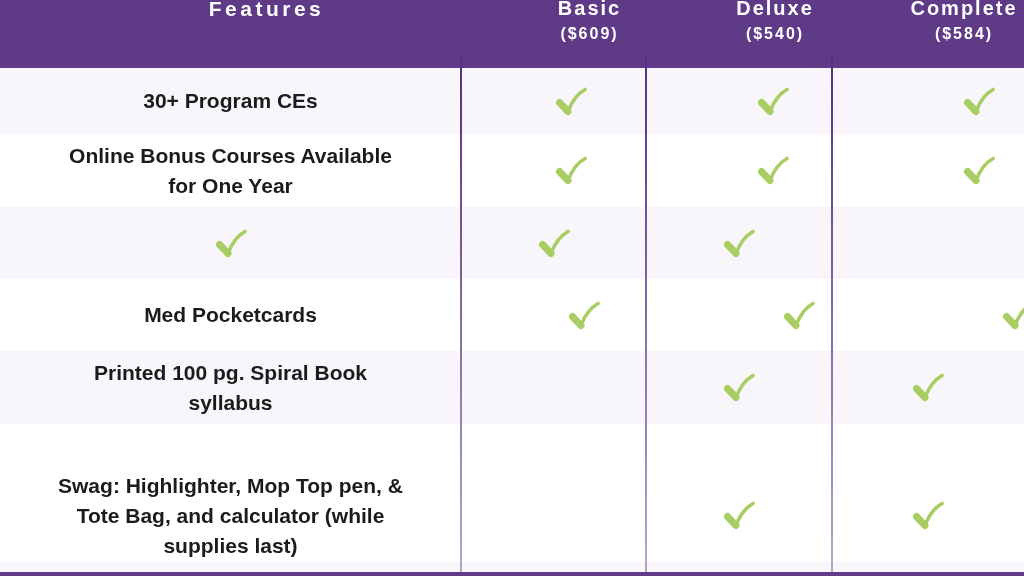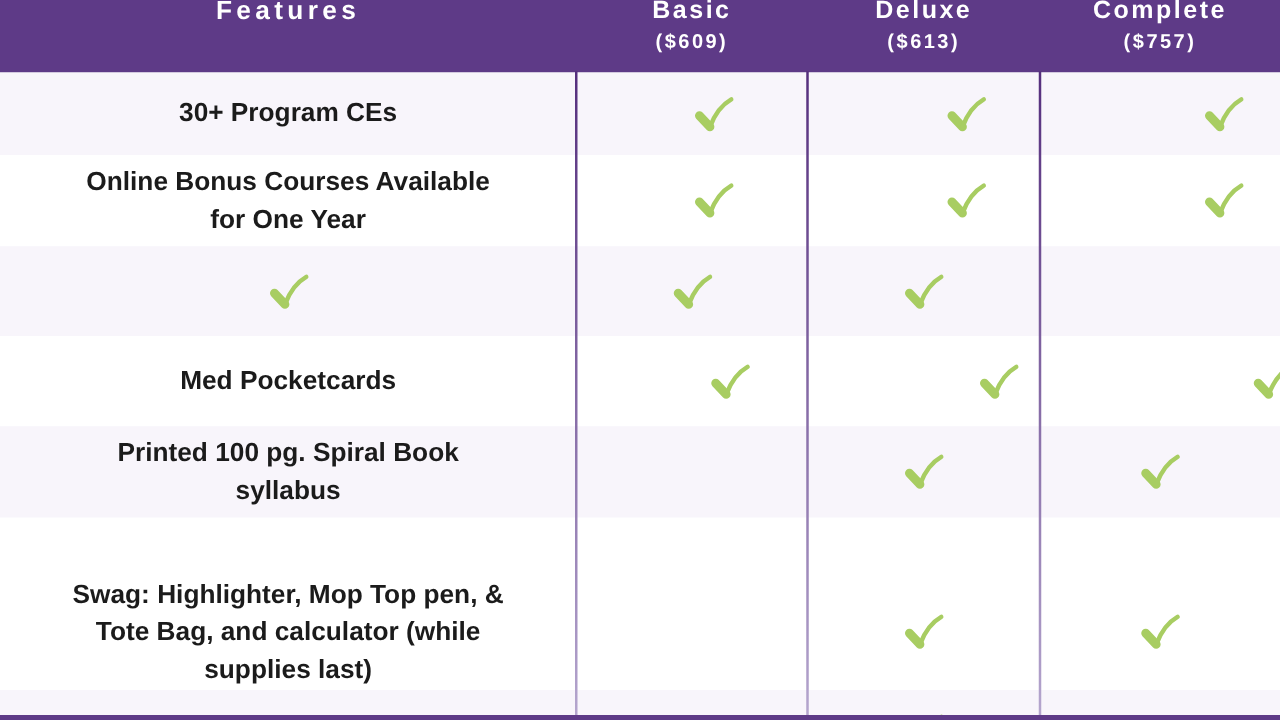--- a/index.html
+++ b/index.html
@@ -13,21 +13,21 @@
   }
   *{margin:0;padding:0;box-sizing:border-box;}
   html,body{width:1024px;height:576px;overflow:hidden;}
   body{font-family:"Liberation Sans","DejaVu Sans",sans-serif;background:#fff;}
   #canvas{
     position:relative;width:1024px;height:576px;overflow:hidden;background:var(--white);
   }
   
   .header{
     display:grid;grid-template-columns:461px 185px 186px 192px;
-    height:58px;background:var(--purple);overflow:hidden;
+    height:68px;background:var(--purple);overflow:hidden;padding-left:36px;
   }
   .header .hcell{
     display:flex;flex-direction:column;align-items:center;justify-content:flex-start;
     color:#fff;font-weight:bold;transform:translateY(-4px);
   }
   .features-label{
     font-size:21px;letter-spacing:3.5px;line-height:26px;white-space:nowrap;
   }
   .plan-name{font-size:20px;letter-spacing:2px;line-height:25px;white-space:nowrap;}
   .plan-price{font-size:16px;letter-spacing:2px;line-height:25px;white-space:nowrap;}
@@ -72,25 +72,25 @@
   <div class="header">
     <div class="hcell">
       <div class="features-label">Features</div>
     </div>
     <div class="hcell">
       <div class="plan-name">Basic</div>
       <div class="plan-price">($609)</div>
     </div>
     <div class="hcell">
       <div class="plan-name">Deluxe</div>
-      <div class="plan-price">($613)</div>
+      <div class="plan-price">($540)</div>
     </div>
     <div class="hcell">
       <div class="plan-name">Complete</div>
-      <div class="plan-price">($757)</div>
+      <div class="plan-price">($584)</div>
     </div>
   </div>
 
   <div id="rows">
     <div class="row">
       <div class="cell feature-cell">30+ Program CEs</div>
       <div class="cell check-cell">
     <svg width="32" height="29" viewBox="0 0 32 29" aria-hidden="true">
       <path class="check-thick" d="M4.5 15.5 L13 24.5" stroke="#a8cd62" stroke-width="7" stroke-linecap="round" fill="none"></path>
       <path class="check-thin" d="M13 24.5 C16.5 15 23 6.5 30 2.5" stroke="#a8cd62" stroke-width="3.6" stroke-linecap="round" fill="none"></path>

